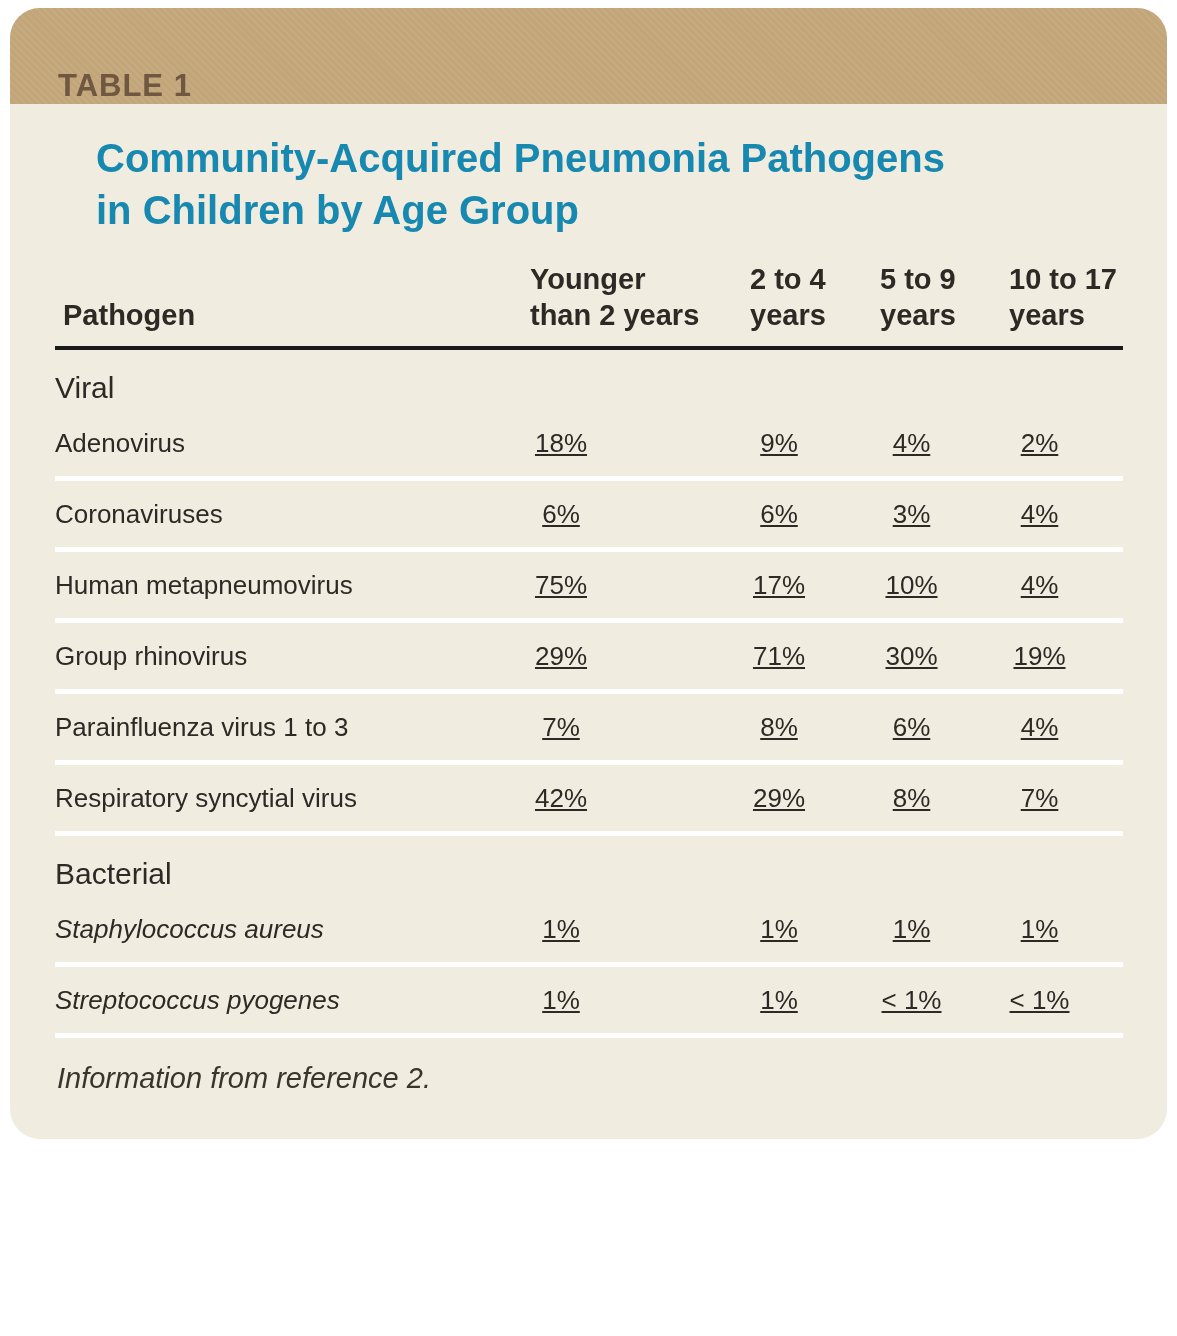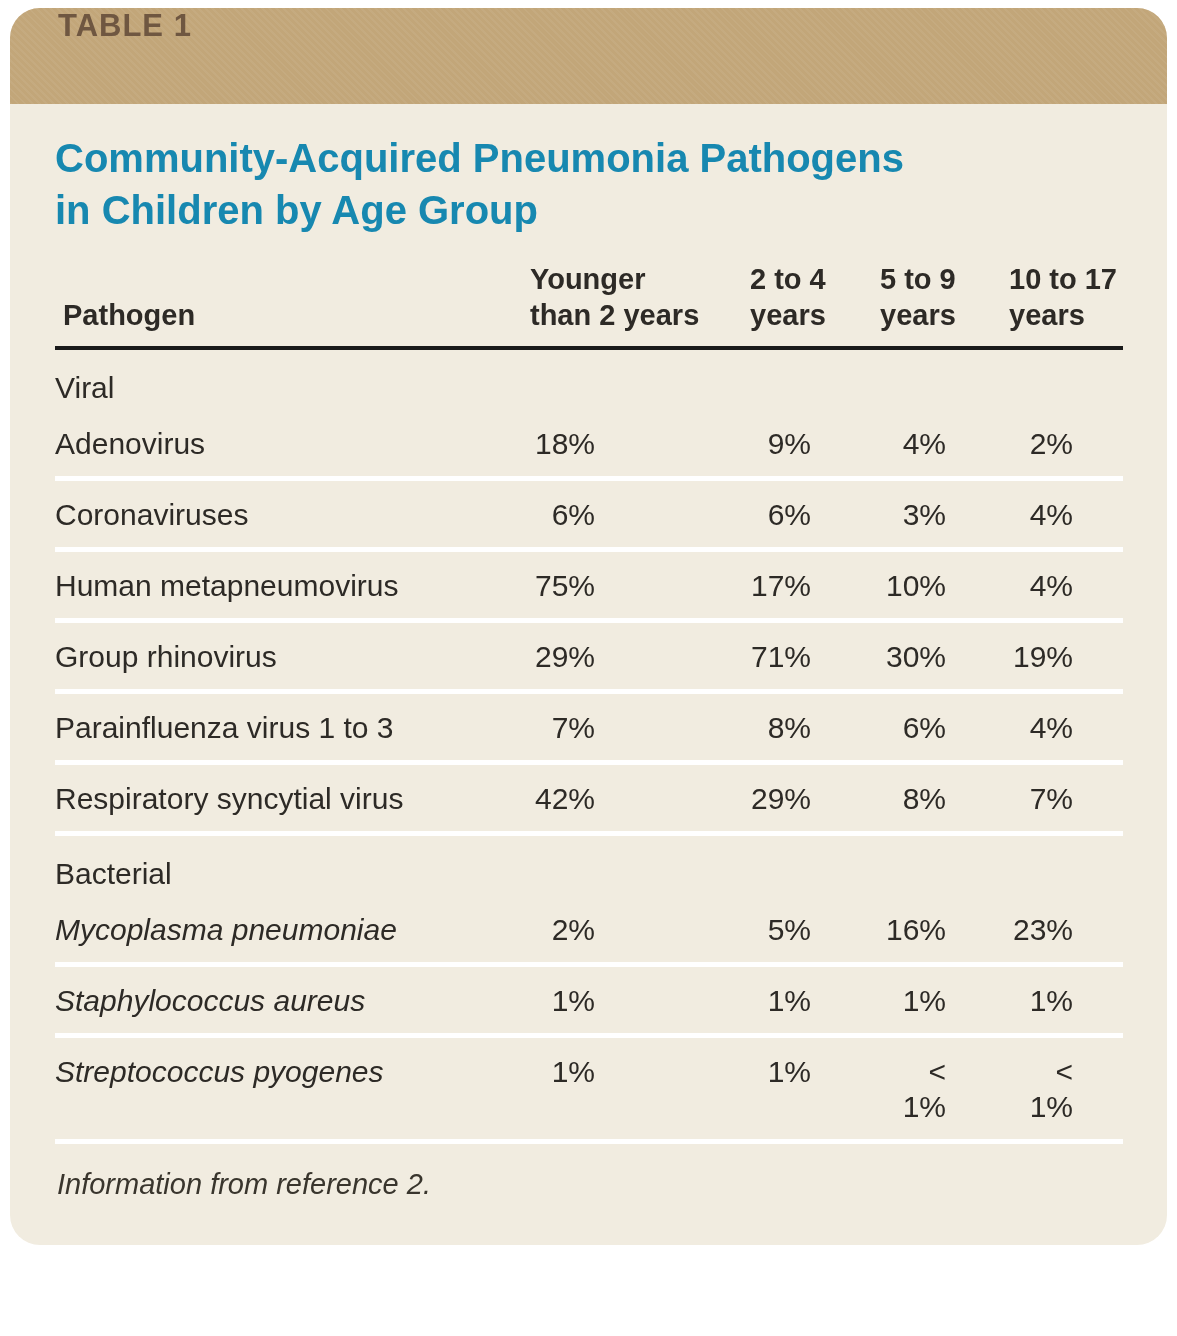--- a/index.html
+++ b/index.html
@@ -16,40 +16,40 @@
     width: 1157px;
     border-radius: 30px;
     overflow: hidden;
     background: #f1ece0;
   }
   .card-header {
     background: #c2a679;
     background-image: repeating-linear-gradient(45deg, rgba(255,255,255,0.05) 0 2px, rgba(0,0,0,0.0) 2px 5px);
     height: 96px;
     display: flex;
-    align-items: flex-start;
+    align-items: flex-end;
     padding-left: 48px;
   }
   .table-tag {
     font-size: 31px;
     font-weight: bold;
     color: #6f5741;
     letter-spacing: 1px;
   }
   .card-body {
     padding: 28px 44px 0 45px;
   }
   .title {
     color: #1788b0;
     font-weight: bold;
     font-size: 40px;
     line-height: 52px;
     margin-bottom: 18px;
   }
-  .title div { white-space: nowrap; }
+  .title div { white-space: nowrap; margin-left: 41px; }
   table {
     width: 100%;
     border-collapse: collapse;
     table-layout: fixed;
   }
   col.c-path { width: 472px; }
   col.c1 { width: 220px; }
   col.c2 { width: 130px; }
   col.c3 { width: 129px; }
   thead th {
@@ -64,29 +64,29 @@
   thead th.path-th { padding-left: 8px; }
   thead th.age-th { padding-left: 3px; }
   thead th .hwrap { display: inline-block; }
   thead th.h1 .hwrap { max-width: 175px; margin-top: 7px; }
   tr.section-row td {
     font-size: 30px;
     font-weight: normal;
     padding: 21px 0 5px 0;
   }
   tr.data-row td {
-    font-size: 30px;
+    font-size: 26px;
     line-height: 35px;
     padding: 16px 0 15px 0;
     border-bottom: 5px solid #ffffff;
     vertical-align: top;
   }
   tr.data-row td.pathogen { padding-left: 0; }
   tr.data-row td.italic { font-style: italic; }
-  td.val { text-align: right; }
+  td.val { text-align: center; text-decoration: underline; }
   td.val.v1 { padding-right: 152px; }
   td.val.v2 { padding-right: 66px; }
   td.val.v3 { padding-right: 60px; }
   td.val.v4 { padding-right: 50px; }
   .footnote {
     font-style: italic;
     font-size: 29px;
     color: #39352d;
     padding: 24px 0 44px 2px;
   }
@@ -163,27 +163,20 @@
             <td class="pathogen">Respiratory syncytial virus</td>
             <td class="val v1">42%</td>
             <td class="val v2">29%</td>
             <td class="val v3">8%</td>
             <td class="val v4">7%</td>
           </tr>
           <tr class="section-row">
             <td colspan="5">Bacterial</td>
           </tr>
           <tr class="data-row">
-            <td class="pathogen italic">Mycoplasma pneumoniae</td>
-            <td class="val v1">2%</td>
-            <td class="val v2">5%</td>
-            <td class="val v3">16%</td>
-            <td class="val v4">23%</td>
-          </tr>
-          <tr class="data-row">
             <td class="pathogen italic">Staphylococcus aureus</td>
             <td class="val v1">1%</td>
             <td class="val v2">1%</td>
             <td class="val v3">1%</td>
             <td class="val v4">1%</td>
           </tr>
           <tr class="data-row">
             <td class="pathogen italic">Streptococcus pyogenes</td>
             <td class="val v1">1%</td>
             <td class="val v2">1%</td>

